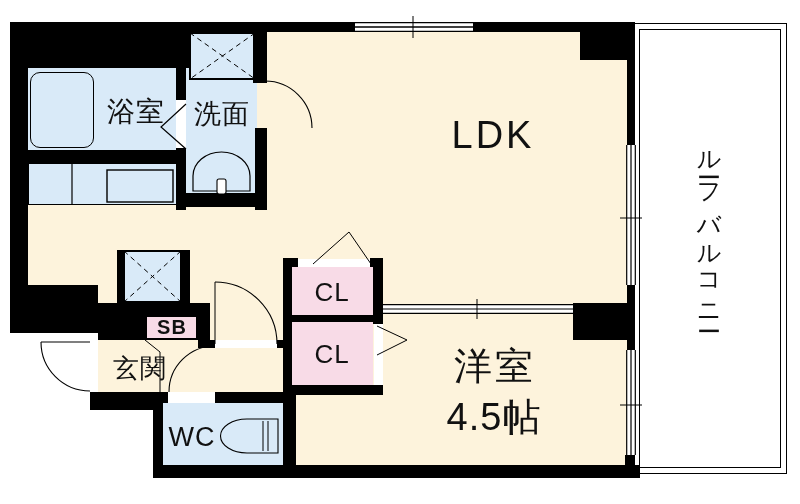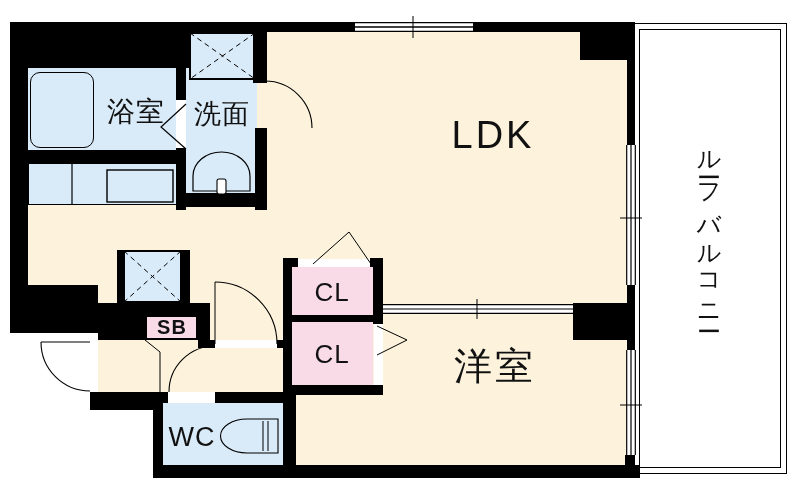--- a/index.html
+++ b/index.html
@@ -148,17 +148,19 @@
 
     <path d="M145 340 L160 352 M160 352 V392" stroke="#000" stroke-width="1" fill="none"></path>
   </svg>
 
   <div class="lbl" style="left:136px;top:112px;font-size:28px;">浴室</div>
   <div class="lbl" style="left:222px;top:114px;font-size:27px;">洗面</div>
   <div class="lbl" style="left:447px;top:135px;font-size:38px;letter-spacing:3px;margin-left:46px;">LDK</div>
   <div class="lbl" style="left:332px;top:292px;font-size:26px;">CL</div>
   <div class="lbl" style="left:332px;top:354px;font-size:26px;">CL</div>
   <div class="lbl" style="left:172px;top:327px;font-size:20px;font-weight:bold;">SB</div>
+  <div class="lbl" style="left:140px;top:368px;font-size:26px;">玄関</div>
   <div class="lbl" style="left:192px;top:437px;font-size:27px;">WC</div>
   <div class="lbl" style="left:495px;top:366px;font-size:38px;letter-spacing:3px;">洋室</div>
+  <div class="lbl" style="left:494px;top:417px;font-size:38px;">4.5帖</div>
   <div id="balcony-label">ルーフバルコニー</div>
 
 </div>
 
 </body></html>

